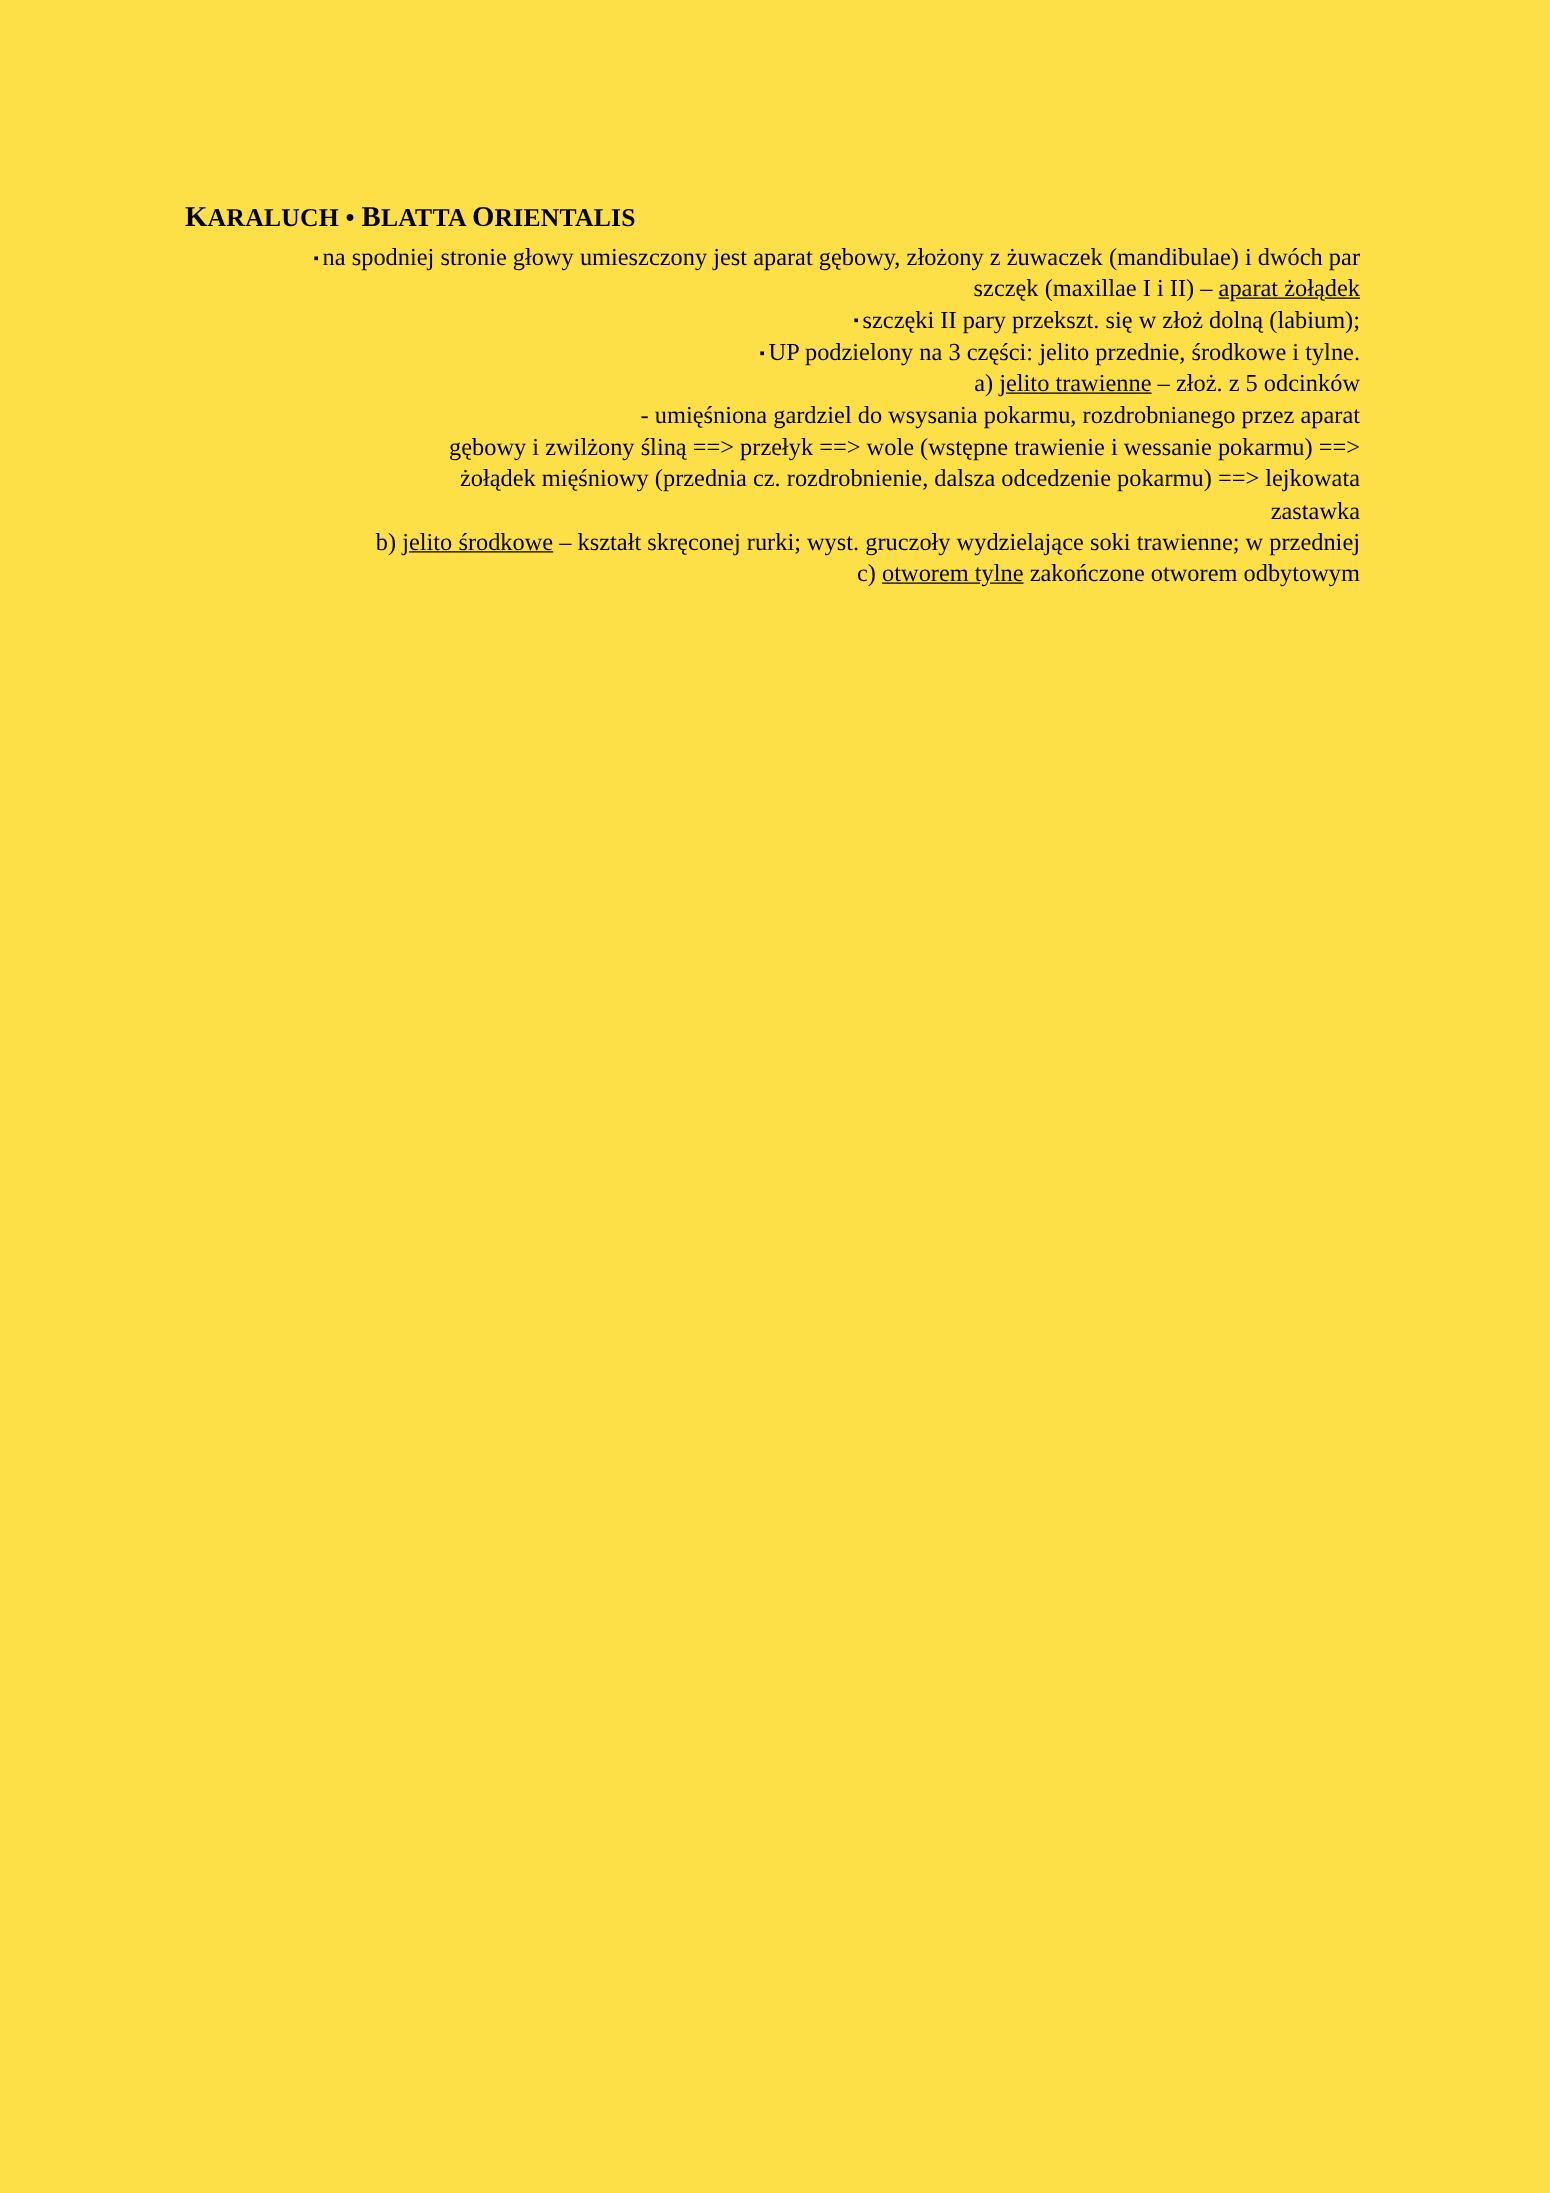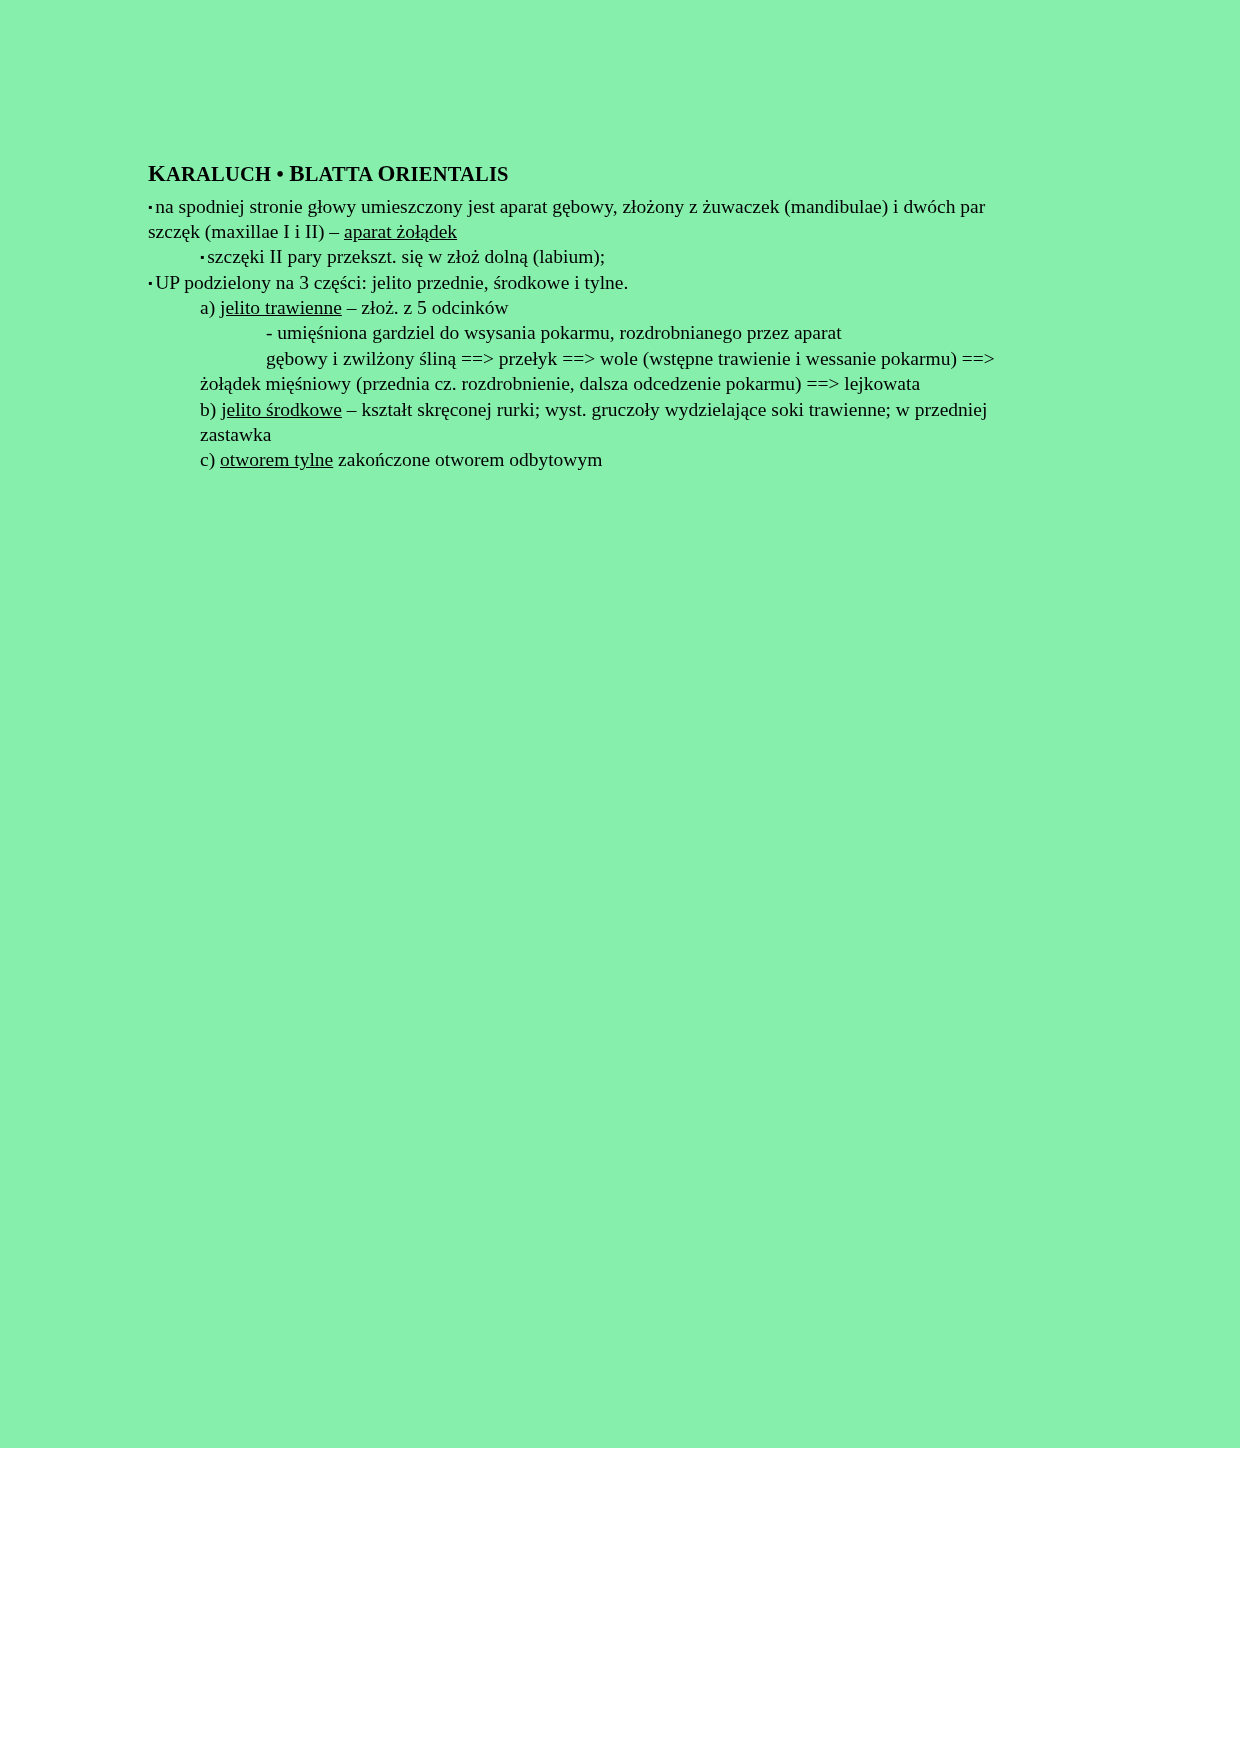--- a/index.html
+++ b/index.html
@@ -13,22 +13,22 @@
     font-family: "Liberation Serif", serif;
     color: #000000;
     position: relative;
     overflow: hidden;
   }
   .page {
     position: absolute;
     left: 0;
     top: 0;
     width: 1240px;
-    height: 1448px;
-    background: #86efac;
+    height: 1754px;
+    background: #fde047;
   }
   .content {
     position: absolute;
     left: 148px;
     top: 160px;
     width: 940px;
   }
   .doc-title {
     font-family: "Liberation Serif", serif;
     font-weight: bold;
@@ -37,21 +37,21 @@
     margin: 0 0 5px 0;
     line-height: 1.25;
   }
   .doc-title .big {
     font-size: 23px;
   }
   .line {
     font-size: 19.5px;
     line-height: 1.30;
     margin: 0;
-    text-align: left;
+    text-align: right;
   }
   .bullet-line {
     text-indent: 0;
   }
   .sq {
     font-size: 12px;
     vertical-align: 2px;
     padding-right: 3px;
   }
   .u {
@@ -96,24 +96,24 @@
       <span class="sq">▪</span><span>UP podzielony na 3 części: jelito przednie, środkowe i tylne.</span>
     </p>
 
     <p class="line indent-1 blk">
       <span>a) </span><span class="u">jelito trawienne</span><span> – złoż. z 5 odcinków</span>
     </p>
 
     <p class="line indent-2">- umięśniona gardziel do wsysania pokarmu, rozdrobnianego przez aparat</p>
     <p class="line indent-2">gębowy i zwilżony śliną ==&gt; przełyk ==&gt; wole (wstępne trawienie i wessanie   pokarmu) ==&gt;</p>
     <p class="line indent-3">żołądek mięśniowy (przednia cz. rozdrobnienie, dalsza odcedzenie       pokarmu) ==&gt; lejkowata</p>
+    <p class="line indent-3">zastawka</p>
+
     <p class="line indent-3">
       <span>b) </span><span class="u">jelito środkowe</span><span> – kształt skręconej rurki; wyst. gruczoły wydzielające soki trawienne; w przedniej</span>
     </p>
-
-    <p class="line indent-3">zastawka</p>
 
     <p class="line indent-3">
       <span>c) </span><span class="u">otworem tylne</span><span> zakończone otworem odbytowym</span>
     </p>
 
   </div>
 </div>
 
 </body></html>

